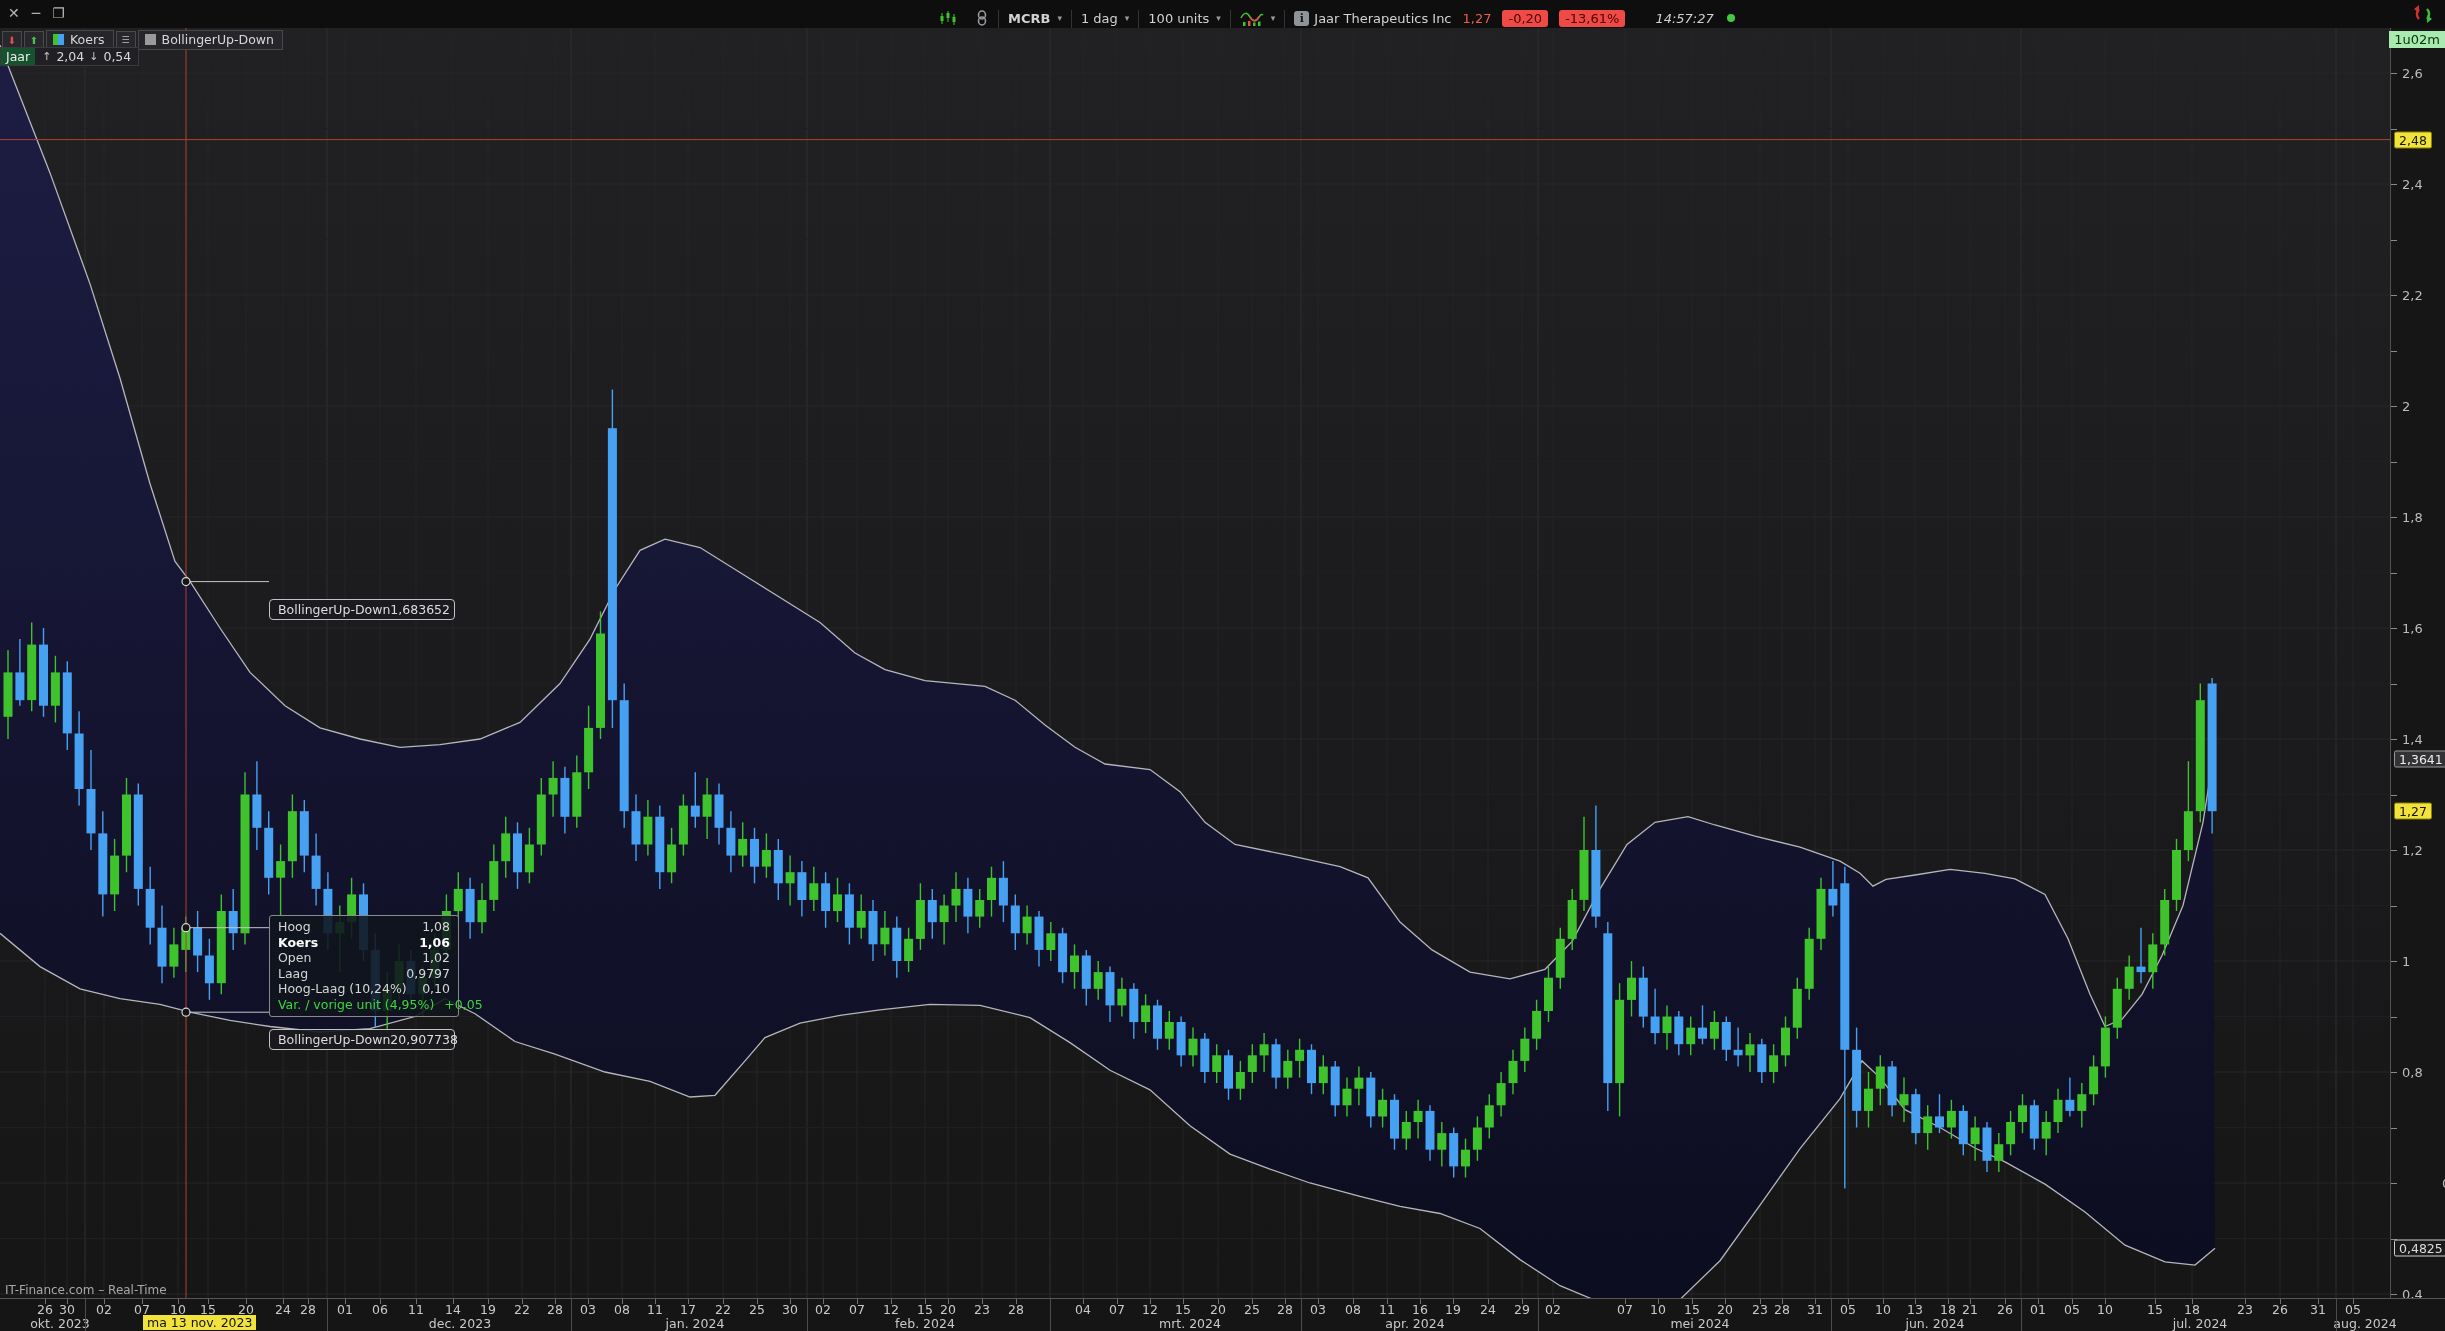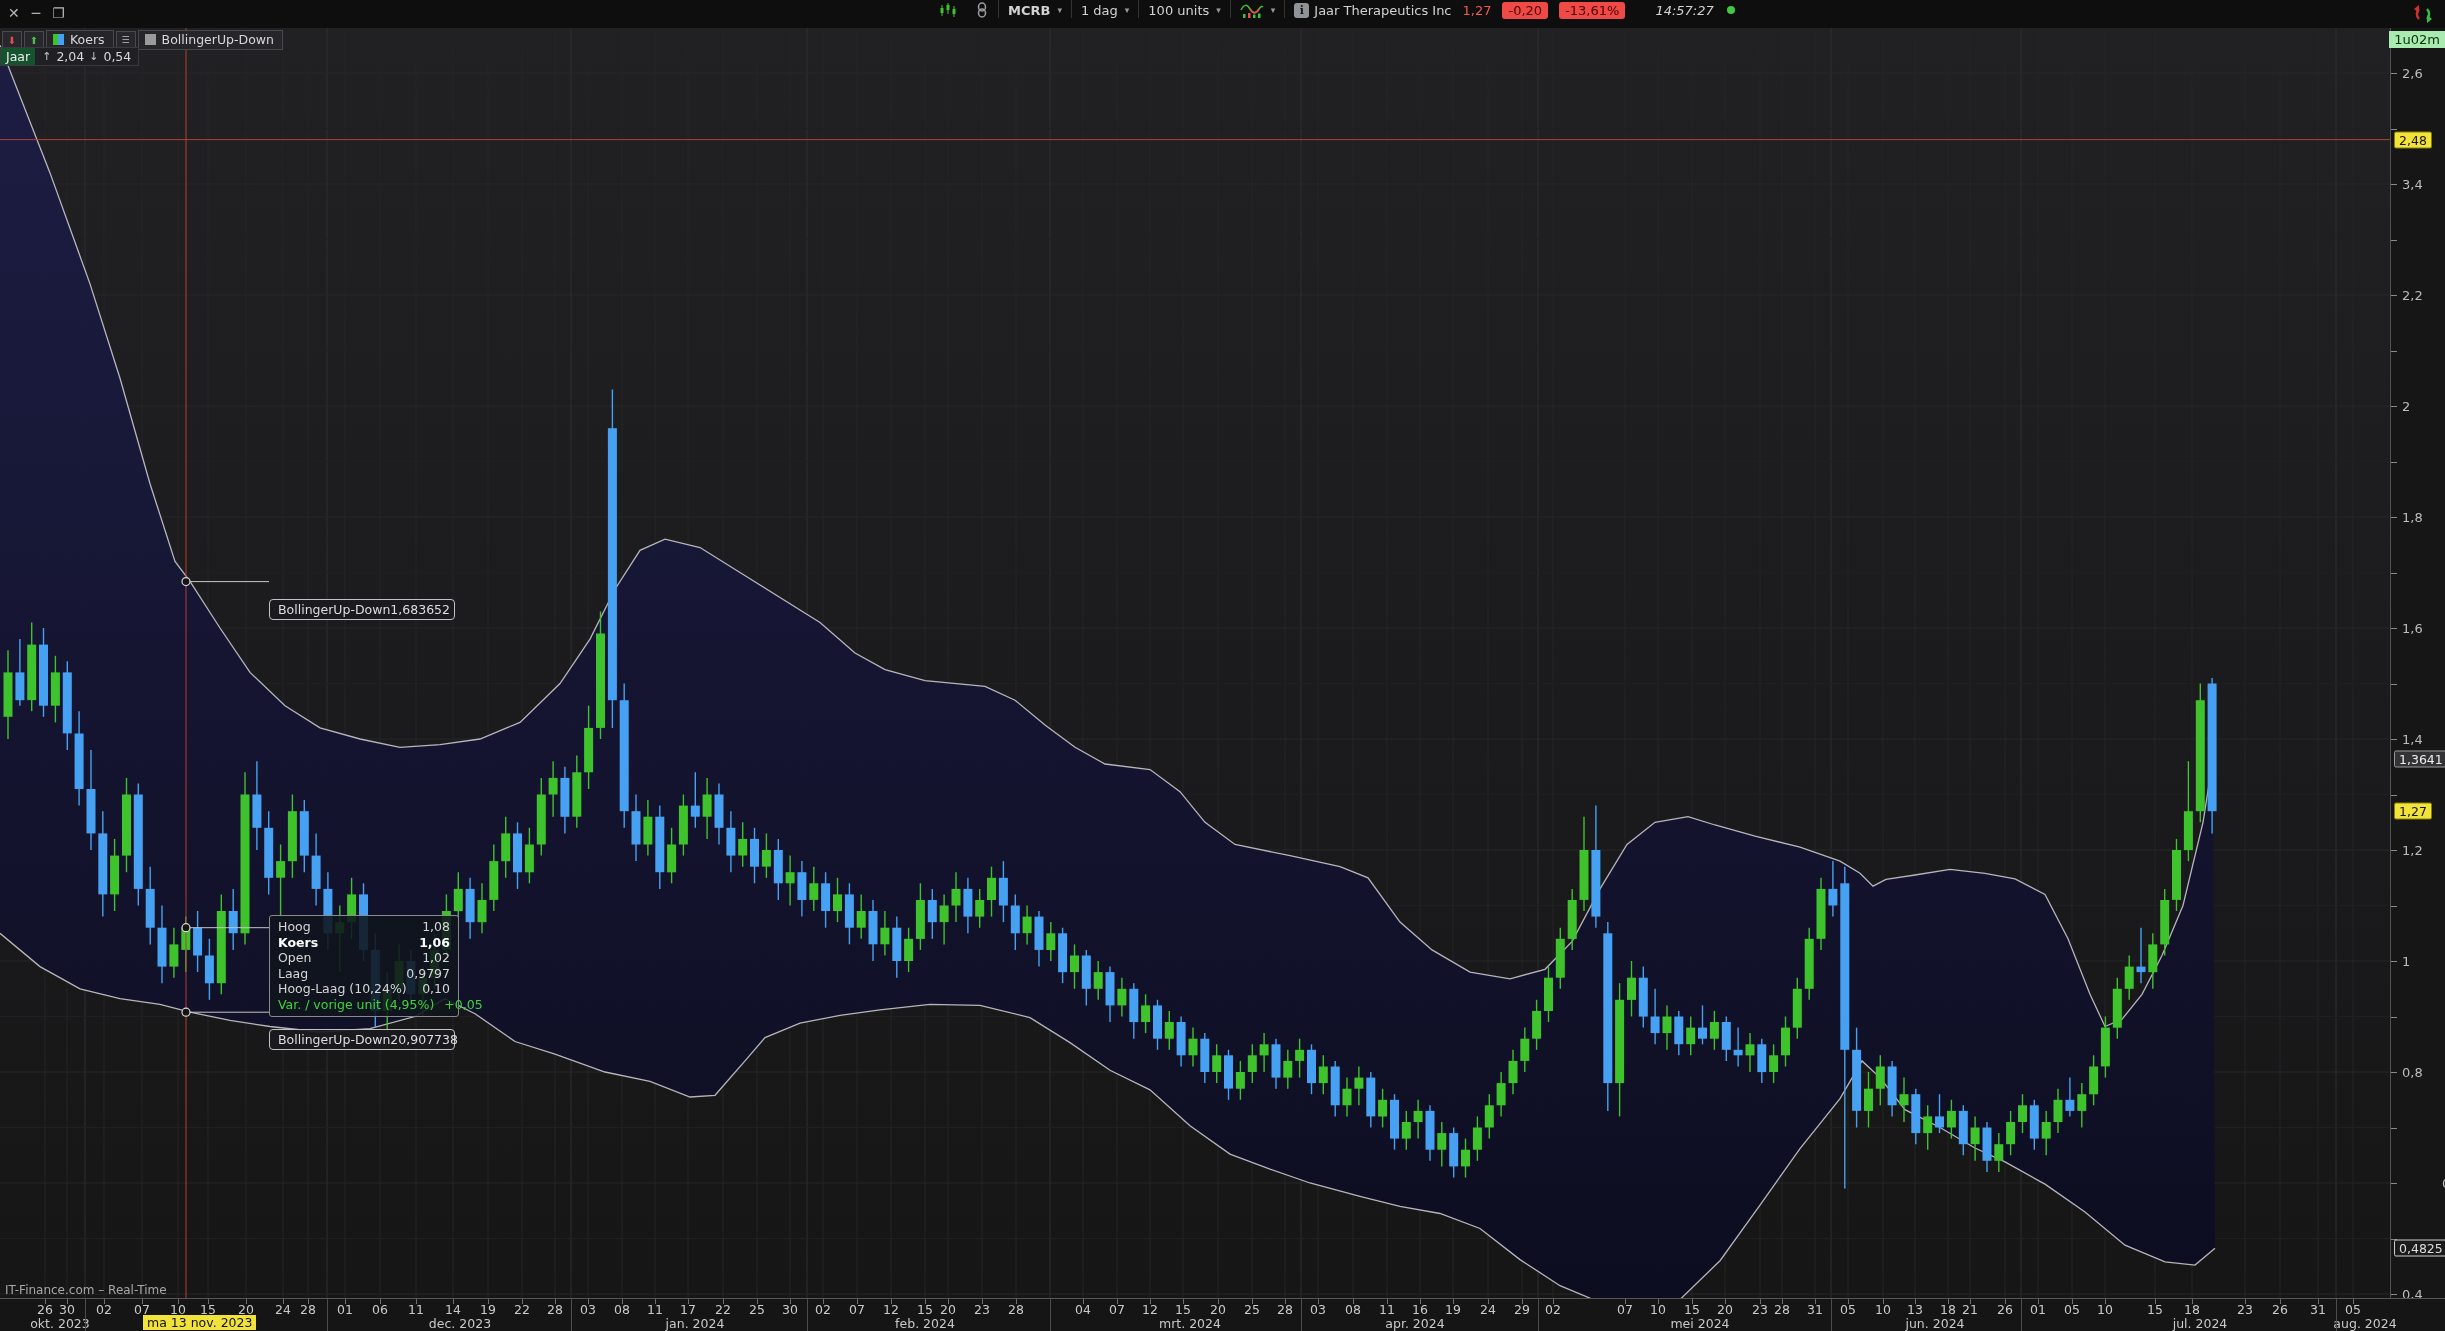--- a/index.html
+++ b/index.html
@@ -3,21 +3,21 @@
 <meta charset="utf-8">
 <style>
   html,body{margin:0;padding:0;background:#000;}
   #app{position:relative;width:2445px;height:1331px;background:#171717;overflow:hidden;
        font-family:"DejaVu Sans","Liberation Sans",sans-serif;color:#ccc;}
   
   #topbar{position:absolute;left:0;top:0;width:2445px;height:28px;background:#0e0e0e;
           border-bottom:1px solid #000;}
   #winctrl{position:absolute;left:8px;top:5px;display:flex;gap:12px;color:#b8b8b8;font-size:14px;}
   #winctrl span{cursor:default;}
-  #tb-center{position:absolute;left:930px;top:0;height:28px;display:flex;align-items:flex-start;gap:0;font-size:13px;color:#d2d2d2;}
+  #tb-center{position:absolute;left:930px;top:0;height:28px;display:flex;align-items:flex-end;gap:0;font-size:13px;color:#d2d2d2;}
   .tb-item{display:flex;align-items:center;gap:5px;padding:0 9px;height:20px;}
   .tb-sep{width:1px;height:18px;background:#333;}
   .caret{color:#9a9a9a;font-size:9px;margin-left:2px;}
   .badge{background:#ef4a45;color:#4b0000;border-radius:3px;padding:1px 6px;margin-left:6px;font-size:13px;}
   .price-red{color:#f05a50;margin-left:6px;}
   .info-ic{display:inline-block;width:15px;height:15px;background:#8f9499;color:#17181a;border-radius:3px;
            font-size:11px;font-weight:bold;text-align:center;line-height:15px;font-family:"DejaVu Serif",serif;}
   .green-dot{width:8px;height:8px;border-radius:50%;background:#43c843;margin-left:8px;}
   #sync-ic{position:absolute;right:7px;top:2px;}
   
@@ -726,21 +726,21 @@
       <div class="ptick" style="top: 822px;"></div>
       <div class="ptick" style="top: 877.5px;"></div>
       <div class="ptick" style="top: 933px;"></div>
       <div class="ptick" style="top: 988.5px;"></div>
       <div class="ptick" style="top: 1044px;"></div>
       <div class="ptick" style="top: 1099.5px;"></div>
       <div class="ptick" style="top: 1155px;"></div>
       <div class="ptick" style="top: 1210.5px;"></div>
       <div class="ptick" style="top: 1266px;"></div>
       <div class="plab" style="top: 45px;">2,6</div>
-      <div class="plab" style="top: 156px;">3,4</div>
+      <div class="plab" style="top: 156px;">2,4</div>
       <div class="plab" style="top: 267px;">2,2</div>
       <div class="plab" style="top: 378px;">2</div>
       <div class="plab" style="top: 489px;">1,8</div>
       <div class="plab" style="top: 600px;">1,6</div>
       <div class="plab" style="top: 711px;">1,4</div>
       <div class="plab" style="top: 822px;">1,2</div>
       <div class="plab" style="top: 933px;">1</div>
       <div class="plab" style="top: 1044px;">0,8</div>
       <div class="plab" style="top: 1155px; margin-left: 40px;">0,6</div>
       <div class="plab" style="top: 1266px;">0,4</div>

